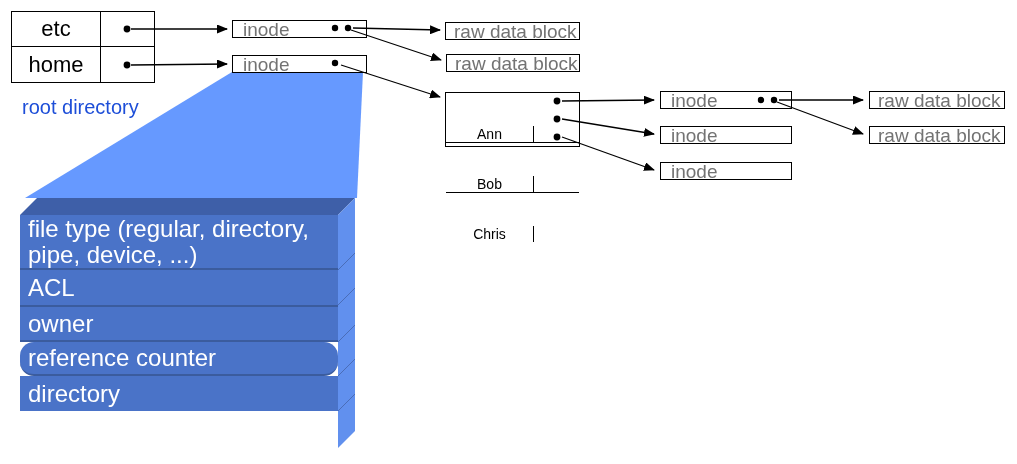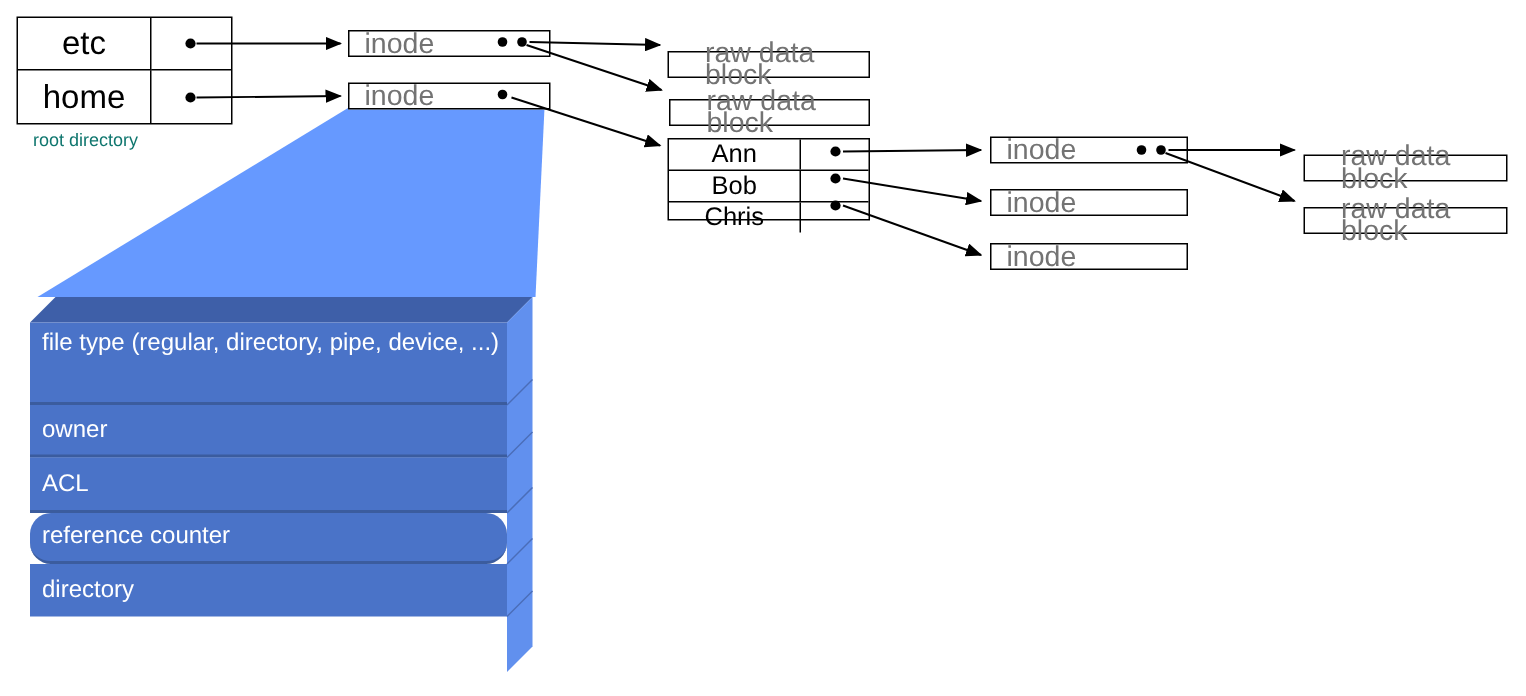--- a/index.html
+++ b/index.html
@@ -11,62 +11,62 @@
   #svg-under{z-index:0;}
   #svg-over{z-index:3;pointer-events:none;}
   .htmlboxes{position:absolute;left:0;top:0;width:100%;height:100%;z-index:1;}
 
   .sbox{
     position:absolute;box-sizing:border-box;background:#fff;
     border:1.5px solid #000;height:18px;display:flex;align-items:center;
     font-size:19px;color:#737373;line-height:15px;
   }
   .sbox.inode{padding-left:10px;}
-  .sbox.rdb{padding-left:24px;margin-top:12px;}
+  .sbox.rdb{padding-left:8px;}
 
   
   #root-table{
     position:absolute;left:11px;top:11px;width:144px;height:72px;
     box-sizing:border-box;border:1.5px solid #000;background:#fff;
     display:grid;grid-template-columns:89px 1fr;grid-template-rows:1fr 1fr;
   }
   #root-table .cell{
     display:flex;align-items:center;justify-content:center;
     font-size:22px;box-sizing:border-box;
   }
   #root-table .c-name{border-right:1.5px solid #000;}
   #root-table .r-top{border-bottom:1.5px solid #000;}
 
   #root-label{
-    position:absolute;left:22px;top:86px;font-size:12px;color:#0f766e;
+    position:absolute;left:22px;top:96px;font-size:20px;color:#1d4ed8;
   }
 
   
   #home-table{
     position:absolute;left:445px;top:92px;width:135px;height:55px;
     box-sizing:border-box;border:1.5px solid #000;background:#fff;
     display:grid;grid-template-rows:1fr 1fr 1fr;
   }
   #home-table .hrow{
     display:grid;grid-template-columns:88px 1fr;box-sizing:border-box;
   }
   #home-table .hrow:not(:last-child){border-bottom:1.5px solid #000;}
   #home-table .hname{
     border-right:1.5px solid #000;display:flex;align-items:center;
-    justify-content:center;font-size:17px;box-sizing:border-box;
+    justify-content:center;font-size:14px;box-sizing:border-box;margin-top:33px;
   }
 
   
   #inode-front{
     position:absolute;left:20px;top:215px;width:318px;height:233px;
     box-sizing:border-box;
   }
   #inode-front .irow{
     box-sizing:border-box;background:var(--inode_front);
-    color:#fff;font-size:16px;display:flex;align-items:center;
+    color:#fff;font-size:24px;display:flex;align-items:center;
     padding-left:8px;padding-right:2px;overflow:hidden;
     border-bottom:2px solid var(--inode_divider);
   }
   #inode-front .irow:last-child{border-bottom:none;}
   #inode-front .irow.multiline{align-items:flex-start;padding-top:1px;line-height:26px;}
 </style>
 </head>
 <body>
 
 <div id="canvas">
@@ -137,25 +137,25 @@
       <span>raw data block</span>
     </div>
     <div class="sbox rdb" style="left:869px;top:126px;width:136px;">
       <span>raw data block</span>
     </div>
 
     <div id="inode-front">
       <div class="irow multiline" style="height:55px;">
         <span>file type (regular, directory, pipe, device, ...)</span>
       </div>
+      <div class="irow" style="height:37px;">
+        <span>ACL</span>
+      </div>
       <div class="irow" style="height:35px;">
         <span>owner</span>
-      </div>
-      <div class="irow" style="height:37px;">
-        <span>ACL</span>
       </div>
       <div class="irow" style="height:34px;border-radius:14px;">
         <span>reference counter</span>
       </div>
       <div class="irow" style="height:35px;">
         <span>directory</span>
       </div>
     </div>
   </div>
 

